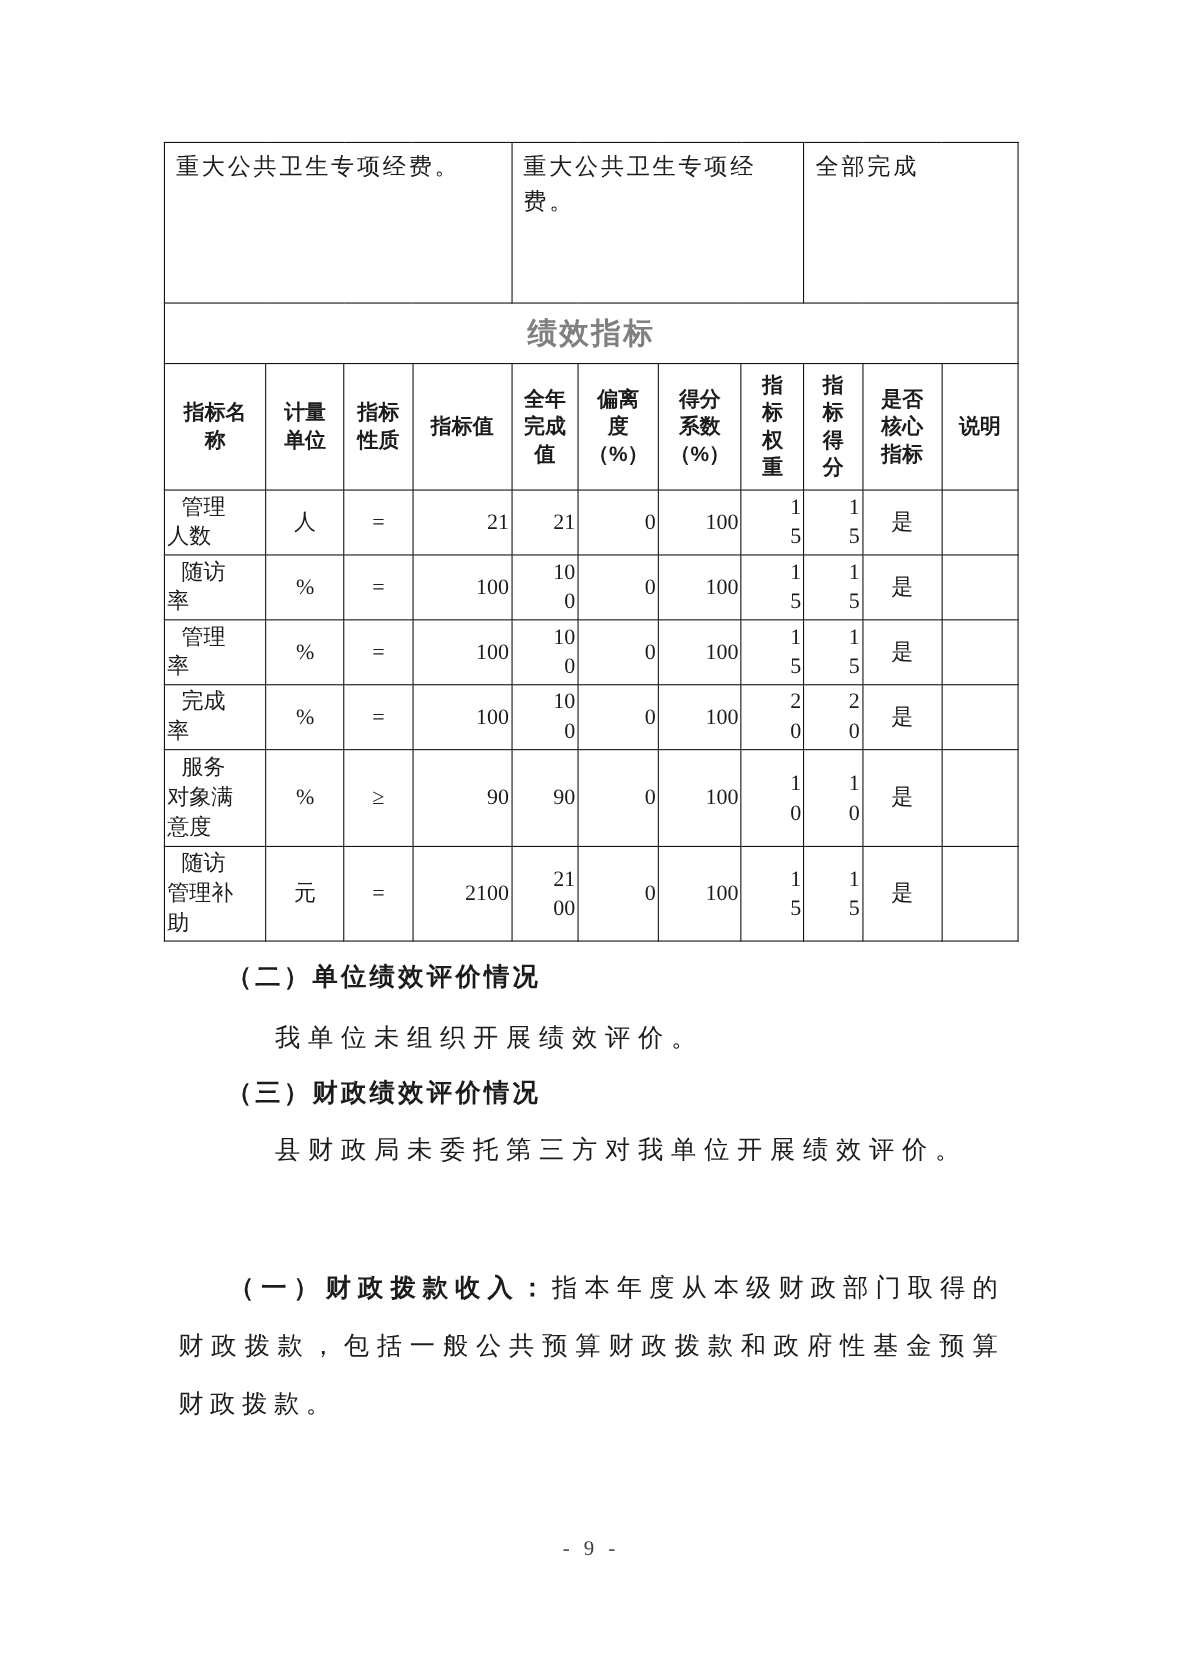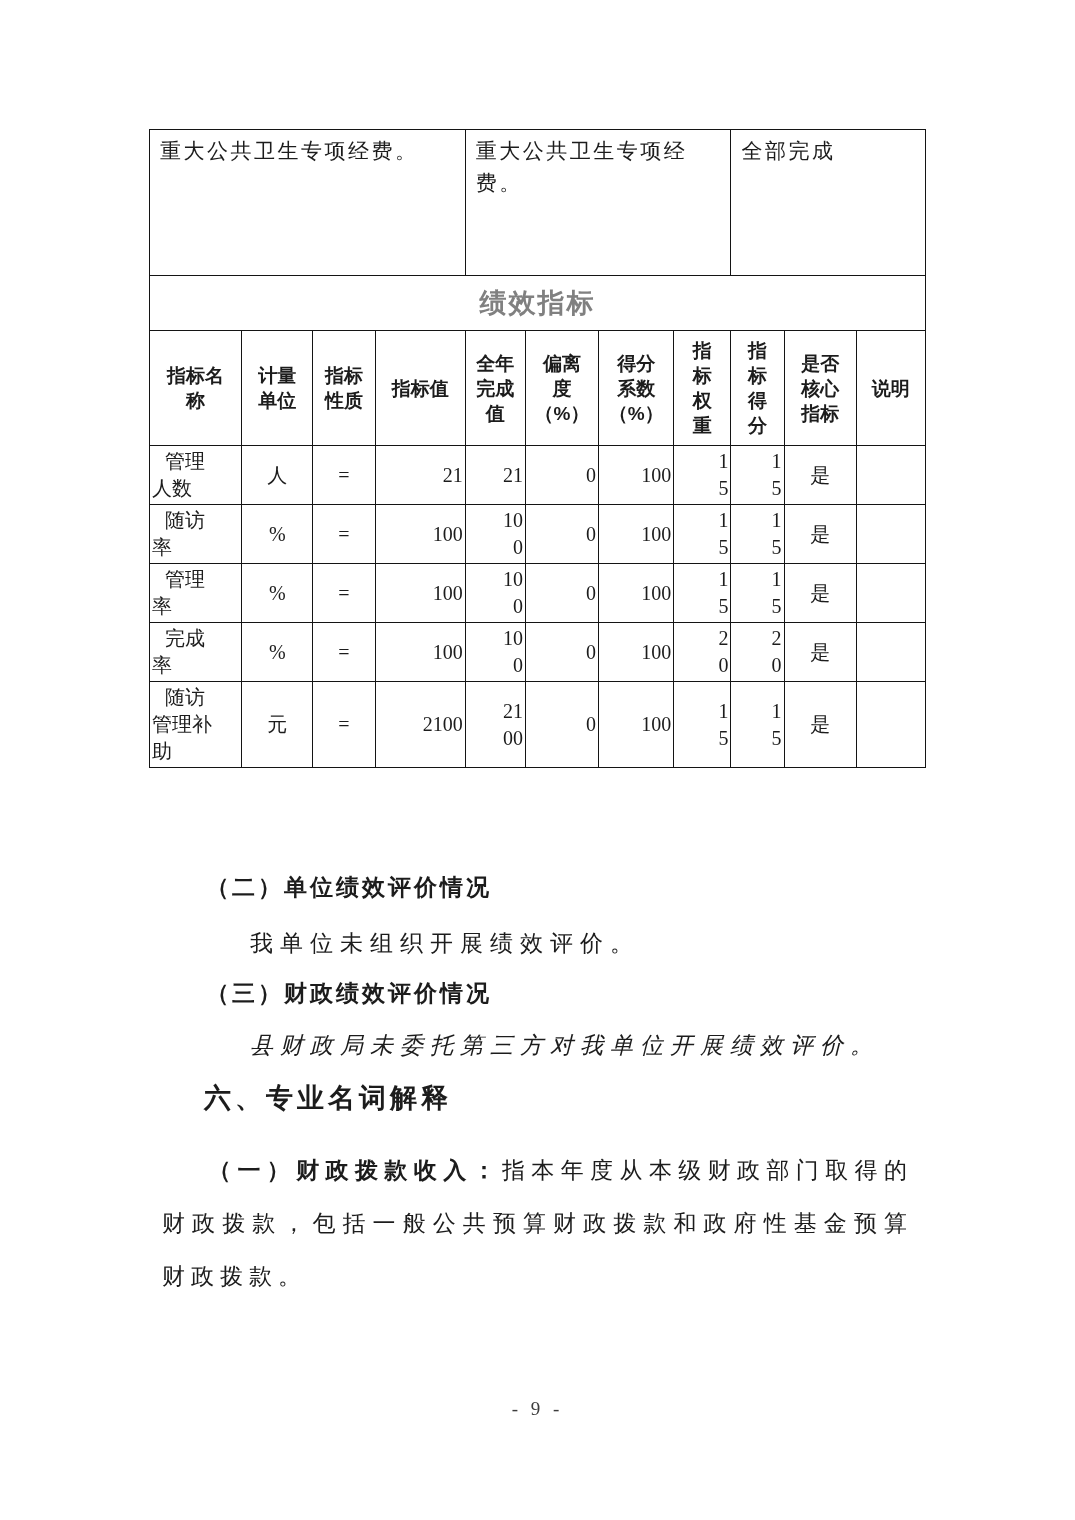--- a/index.html
+++ b/index.html
@@ -106,21 +106,21 @@
     letter-spacing: 6px;
     line-height: 53px;
     text-indent: 46px;
     text-align: justify;
   }
   .para .term { font-weight: bold; }
 
   .h-two   { top: 872px; }
   .p-unit  { top: 928px; }
   .h-three { top: 978px; }
-  .p-fiscal{ top: 1030px; font-style: italic; }
+  .p-fiscal{ top: 1030px; }
   .h-six   { top: 1080px; }
   .para-one{ top: 1144px; }
 
   .page-num {
     position: absolute;
     left: 0;
     top: 1398px;
     width: 1075px;
     text-align: center;
     font-size: 19px;
@@ -245,20 +245,37 @@
 0</td>
           <td class="data-cell c-num">0</td>
           <td class="data-cell c-num">100</td>
           <td class="data-cell c-num">2
 0</td>
           <td class="data-cell c-num">2
 0</td>
           <td class="data-cell c-center">是</td>
           <td class="data-cell c-center"></td>
         </tr>
+        <tr class="data-row row-4">
+          <td class="data-cell c-name">服务
+对象满
+意度</td>
+          <td class="data-cell c-center">%</td>
+          <td class="data-cell c-center">≥</td>
+          <td class="data-cell c-num c-pr10">90</td>
+          <td class="data-cell c-num c-pr5">90</td>
+          <td class="data-cell c-num">0</td>
+          <td class="data-cell c-num">100</td>
+          <td class="data-cell c-num">1
+0</td>
+          <td class="data-cell c-num">1
+0</td>
+          <td class="data-cell c-center">是</td>
+          <td class="data-cell c-center"></td>
+        </tr>
         <tr class="data-row row-5">
           <td class="data-cell c-name">随访
 管理补
 助</td>
           <td class="data-cell c-center">元</td>
           <td class="data-cell c-center">=</td>
           <td class="data-cell c-num c-pr10">2100</td>
           <td class="data-cell c-num c-pr5">21
 00</td>
           <td class="data-cell c-num">0</td>
@@ -274,19 +291,18 @@
   </table>
 
   <div class="textblock h-serif h-two">（二）单位绩效评价情况</div>
 
   <div class="textblock bodyline p-unit">我单位未组织开展绩效评价。</div>
 
   <div class="textblock h-serif h-three">（三）财政绩效评价情况</div>
 
   <div class="textblock bodyline p-fiscal">县财政局未委托第三方对我单位开展绩效评价。</div>
 
-  <div class="textblock h-sans h-six">六、专业名词解释</div>
 
   <div class="textblock para para-one"><span class="term">（一）财政拨款收入：</span><span>指本年度从本级财政部门取得的财政拨款，包括一般公共预算财政拨款和政府性基金预算财政拨款。</span></div>
 
   <div class="page-num">- 9 -</div>
 
 </div>
 
 </body></html>

